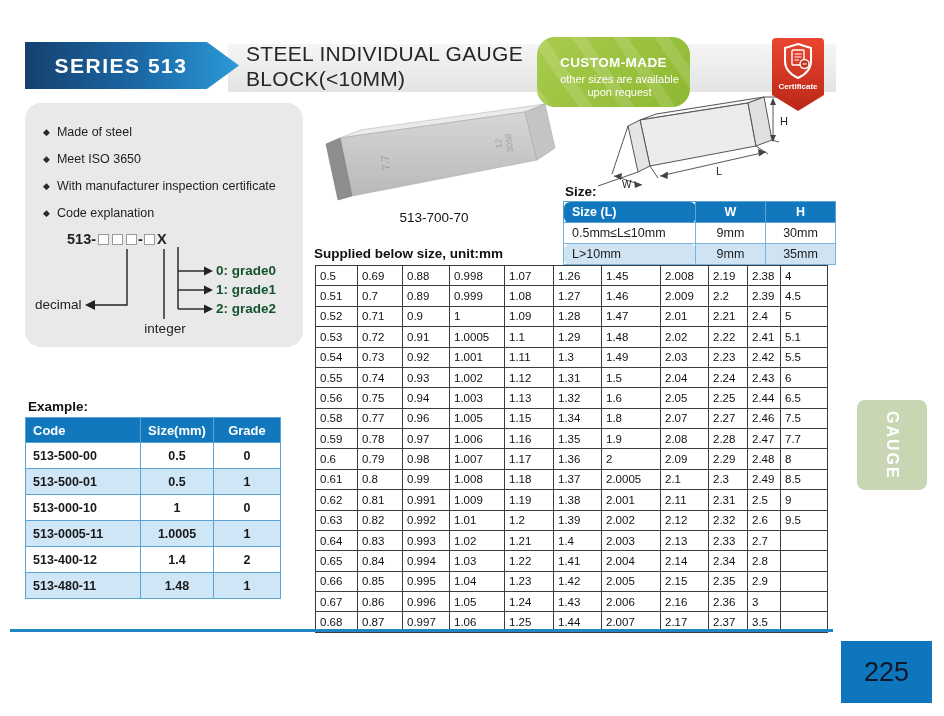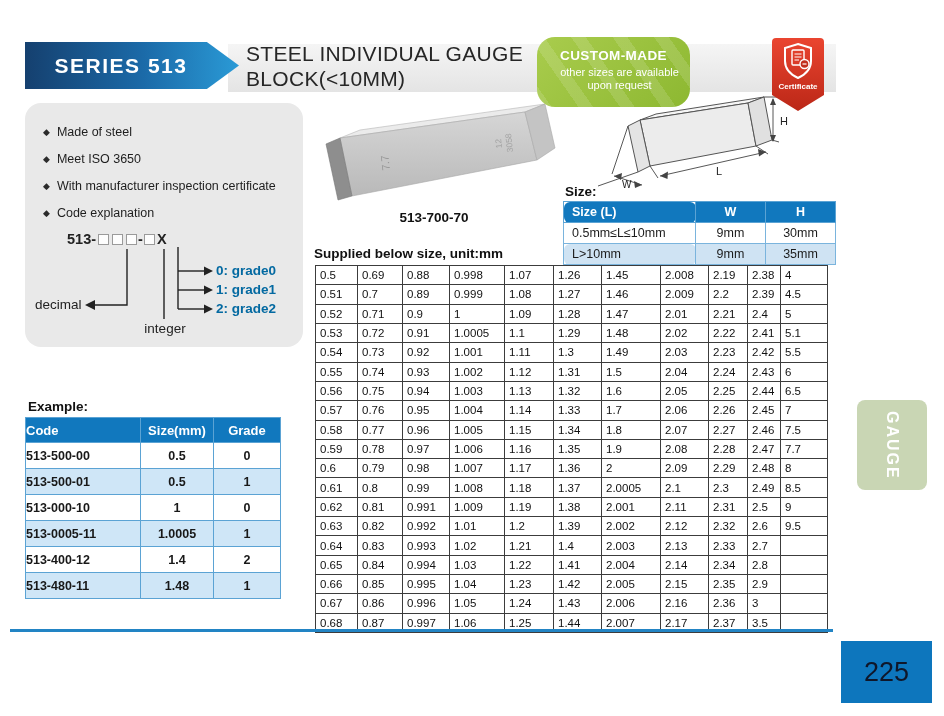--- a/index.html
+++ b/index.html
@@ -15,48 +15,48 @@
     display:flex; align-items:center; justify-content:center; padding-right:22px; z-index:2; }
   .series-banner span { color:#fff; font-weight:bold; font-size:21px; letter-spacing:1.5px; }
   .page-title { position:absolute; left:246px; top:41px; z-index:3; font-size:21px; font-weight:normal;
     color:#262626; line-height:25px; letter-spacing:.3px; }
 
   .custom-badge { position:absolute; left:537px; top:37px; width:153px; height:70px;
     border-radius:18px; background:linear-gradient(135deg,#a9cc4d,#8db831);
     color:#fff; text-align:center; z-index:5; overflow:hidden; }
   .custom-badge::before { content:""; position:absolute; inset:0;
     background:repeating-linear-gradient(55deg, rgba(255,255,255,.13) 0 12px, transparent 12px 34px); }
-  .custom-title { margin-top:11px; font-size:13.5px; font-weight:bold; letter-spacing:.4px; position:relative; }
+  .custom-title { margin-top:18px; font-size:13.5px; font-weight:bold; letter-spacing:.4px; position:relative; }
   .custom-sub { font-size:11px; line-height:13px; margin-top:3px; position:relative;padding-left:12px; }
 
   .cert-badge { position:absolute; left:768px; top:35px; width:60px; height:80px; z-index:5; }
 
   
   .features-panel { position:absolute; left:25px; top:103px; width:278px; height:244px;
     background:#e9e9e9; border-radius:16px; }
   .feature { position:absolute; left:18px; display:flex; gap:7px; font-size:12.5px; color:#1e1e1e; }
   .feature .bullet { font-size:9px; color:#2b2b2b; margin-top:2px; }
   .f0{top:22px} .f1{top:49px} .f2{top:76px} .f3{top:103px}
 
   
   .code-diagram { position:absolute; left:8px; top:124px; width:262px; height:118px; }
   .code-pattern { position:absolute; left:34px; top:4px; display:flex; align-items:center;
     font-size:14.5px; font-weight:bold; color:#222; }
   .code-box { width:11px; height:11px; border:1.5px solid #9a9a9a; background:#fdfdfd;
     display:inline-block; margin:0 1.5px; }
   .diag-lines { position:absolute; left:0; top:0; }
   .lbl-decimal { position:absolute; left:2px; top:70px; font-size:13.5px; color:#222; }
   .lbl-integer { position:absolute; left:95px; top:94px; width:74px; text-align:center; font-size:13.5px; color:#222; }
-  .lbl-grade { position:absolute; left:183px; font-size:13.5px; font-weight:bold; color:#0369a1; }
+  .lbl-grade { position:absolute; left:183px; font-size:13.5px; font-weight:bold; color:#14532d; }
   .g0{top:36px} .g1{top:55px} .g2{top:74px}
 
   
   .photo { position:absolute; left:310px; top:98px; }
   .photo-caption { position:absolute; left:310px; top:210px; width:248px; text-align:center;
-    font-size:13.5px; font-weight:bold; color:#111; }
+    font-size:13.5px; font-weight:normal; color:#111; }
 
   
   .size-label { position:absolute; left:565px; top:184px; font-size:13.5px; font-weight:bold; color:#111; }
   .wireframe { position:absolute; left:598px; top:96px; }
   table { border-collapse:collapse; table-layout:fixed; }
   .size-table { position:absolute; left:563px; top:201px; width:272px; border:1.5px solid #1178be; }
   .size-table th { background:#1178be; color:#fff; font-size:12.5px; font-weight:bold; height:21px;
     border:1px solid #5ba3d4; text-align:center; }
   .size-table td { font-size:12.5px; color:#1c1c1c; height:21px; border:1px solid #7ab4dd; text-align:center; }
   .size-table th:first-child, .size-table td:first-child { text-align:left; padding-left:8px;border-radius:6px; }
@@ -68,21 +68,21 @@
   .big-table td { border:1px solid #3c3c3c; font-size:11.5px; color:#111; padding-left:4px;
     white-space:nowrap; overflow:hidden; }
 
   
   .example-label { position:absolute; left:28px; top:399px; font-size:13.5px; font-weight:bold; color:#111; }
   .example-table { position:absolute; left:25px; top:417px; width:255px; border:1.5px solid #1178be; }
   .example-table th { background:#1178be; color:#fff; font-size:13px; font-weight:bold; height:25px;
     border:1px solid #5ba3d4; text-align:center; }
   .example-table td { font-size:12.5px; font-weight:bold; color:#181818; height:26px;
     border:1px solid #5ba3d4; text-align:center;margin-top:38px; }
-  .example-table th:first-child, .example-table td:first-child { text-align:left; }
+  .example-table th:first-child, .example-table td:first-child { text-align:left; padding-left:7px; }
   .example-table tbody tr:nth-child(even) { background:#cfe6f7; }
 
   
   .gauge-tab { position:absolute; left:857px; top:400px; width:70px; height:90px; background:#c9d6b4;
     border-radius:8px; display:flex; align-items:center; justify-content:center; }
   .gauge-tab span { writing-mode:vertical-rl; color:#fff; font-weight:bold; font-size:16px; letter-spacing:2px; }
   .bottom-line { position:absolute; left:10px; top:629px; width:823px; height:3px; background:#2284c4; }
   .page-num-box { position:absolute; left:841px; top:641px; width:91px; height:62px; background:#0d76bd;
     color:#0f172a; font-size:27px; display:flex; align-items:center; justify-content:center; }
 
@@ -357,33 +357,20 @@
           <td>1.003</td>
           <td>1.13</td>
           <td>1.32</td>
           <td>1.6</td>
           <td>2.05</td>
           <td>2.25</td>
           <td>2.44</td>
           <td>6.5</td>
         </tr>
         <tr>
-          <td>0.57</td>
-          <td>0.76</td>
-          <td>0.95</td>
-          <td>1.004</td>
-          <td>1.14</td>
-          <td>1.33</td>
-          <td>1.7</td>
-          <td>2.06</td>
-          <td>2.26</td>
-          <td>2.45</td>
-          <td>7</td>
-        </tr>
-        <tr>
           <td>0.58</td>
           <td>0.77</td>
           <td>0.96</td>
           <td>1.005</td>
           <td>1.15</td>
           <td>1.34</td>
           <td>1.8</td>
           <td>2.07</td>
           <td>2.27</td>
           <td>2.46</td>

